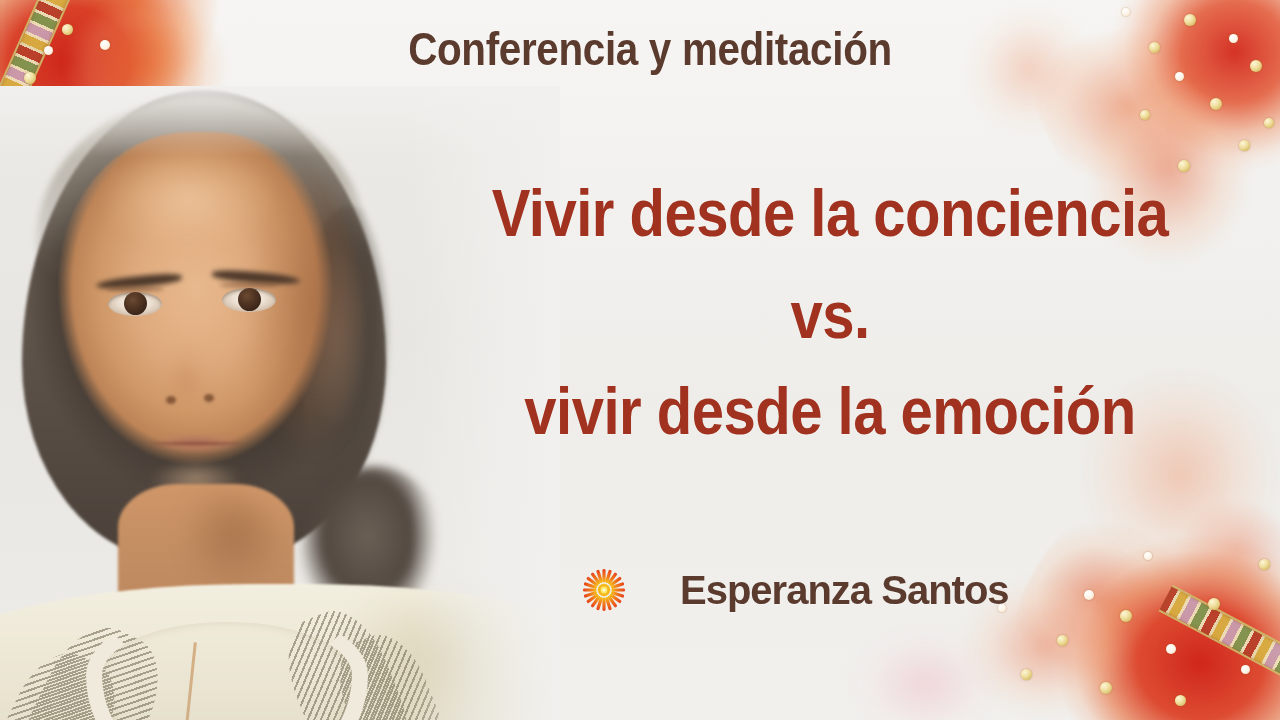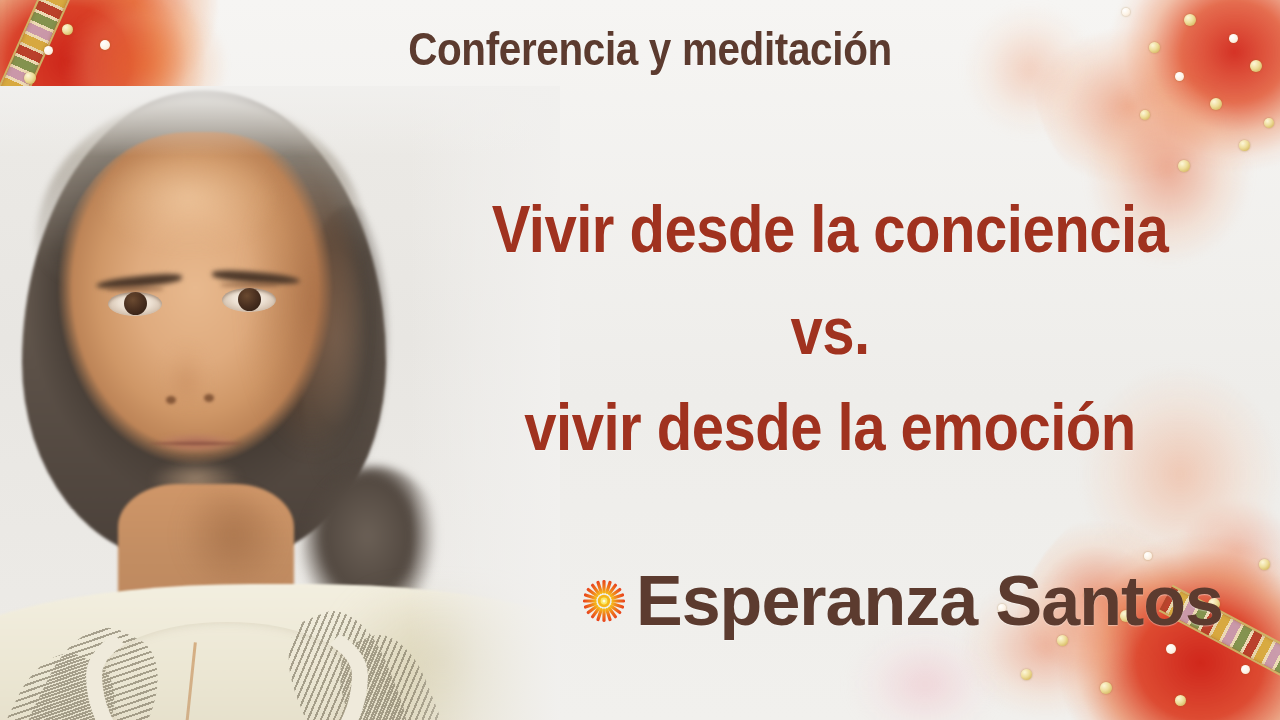--- a/index.html
+++ b/index.html
@@ -280,21 +280,21 @@
     text-align:center;
     font-family:"Liberation Sans Narrow","Liberation Sans",sans-serif;
     font-weight:bold;font-size:47px;line-height:1.05;
     letter-spacing:-0.4px;
     color:#5c3b2f;
     transform:scaleX(0.86);transform-origin:center top;
     white-space:nowrap;
     text-shadow:0 1px 1px rgba(255,255,255,0.55);
   }
   .headline{
-    position:absolute;left:390px;top:196px;width:880px;
+    position:absolute;left:390px;top:180px;width:880px;
     text-align:center;
   }
   .headline .hl{
     font-family:"Liberation Sans Narrow","Liberation Sans",sans-serif;
     font-weight:bold;font-size:66px;line-height:1.0;
     letter-spacing:-0.6px;
     color:#a0321f;
     transform:scaleX(0.88);transform-origin:center center;
     white-space:nowrap;
     text-shadow:0 1px 1px rgba(255,255,255,0.4);
@@ -304,25 +304,26 @@
 
   .speaker{
     position:absolute;left:580px;top:566px;
     display:flex;align-items:center;gap:8px;
   }
   .sunburst{
     position:relative;width:48px;height:48px;flex:0 0 48px;
   }
   .speaker-name{
     font-family:"Liberation Sans","DejaVu Sans",sans-serif;
-    font-weight:bold;font-size:70px;line-height:1;
+    font-weight:bold;font-size:40px;line-height:1;
     color:#5c3b2f;
     white-space:nowrap;
     letter-spacing:-1px;
     text-shadow:0 1px 1px rgba(255,255,255,0.4);
+    margin-left:44px;
   }
 </style>
 </head>
 <body>
 
 <div id="poster">
 
   <div class="paper-texture"></div>
 
   <div class="splash splash-tl"></div>

